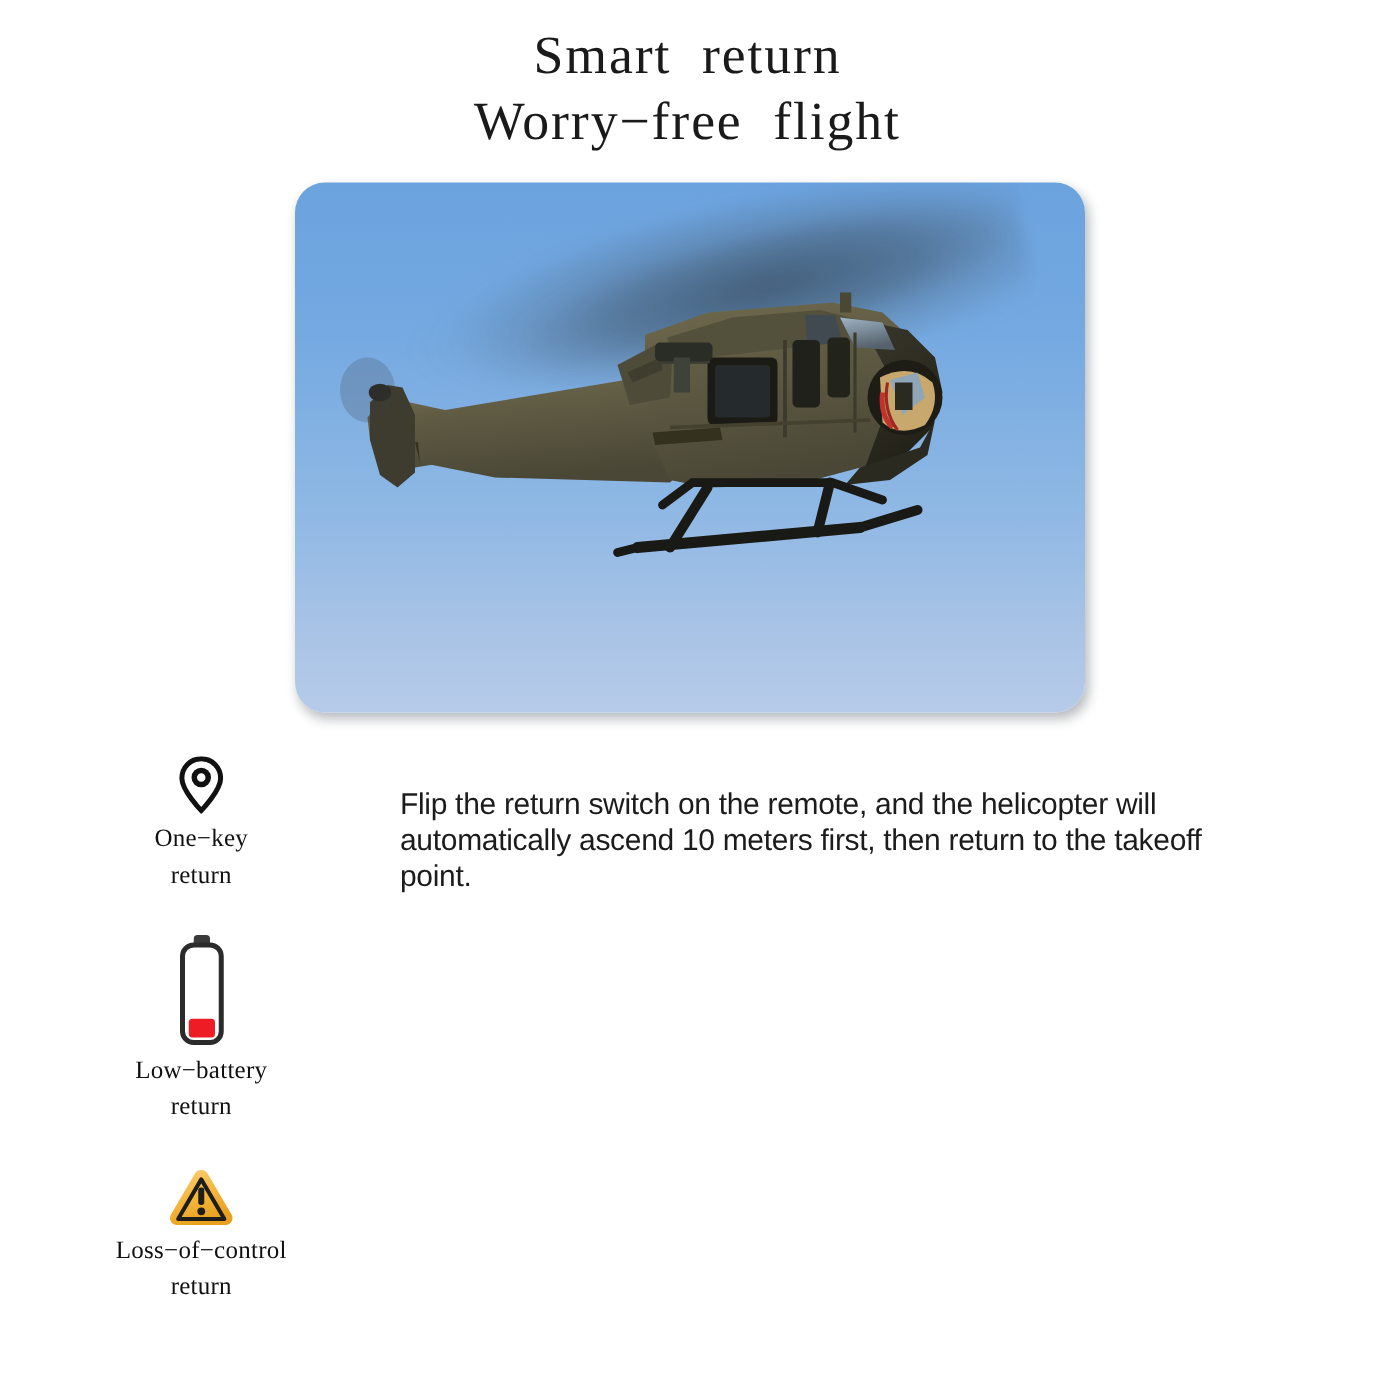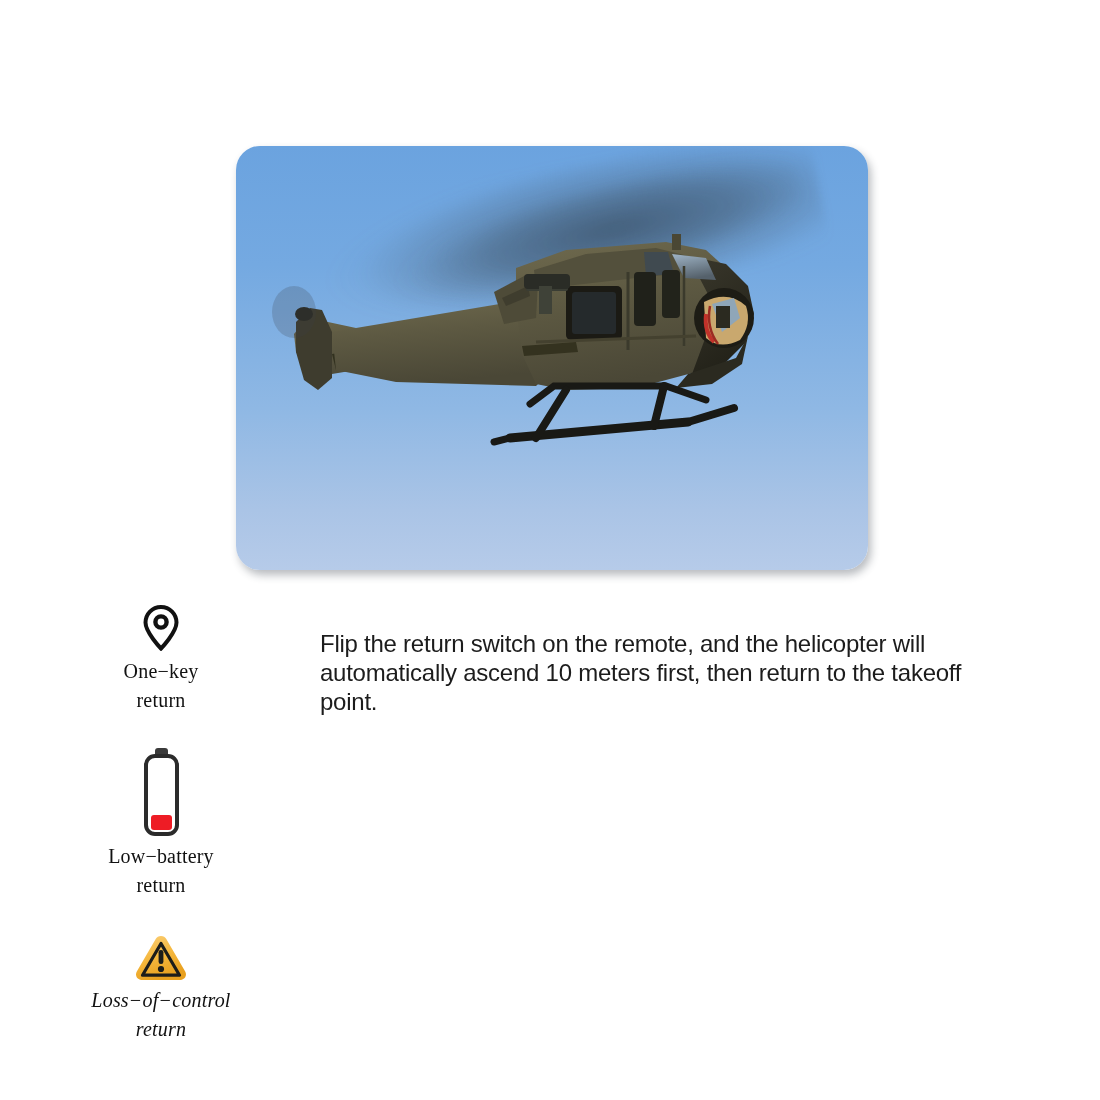--- a/index.html
+++ b/index.html
@@ -159,28 +159,30 @@
   .row-1 { margin-top: 0px; }
   .row-1 .feature-icon-col { padding-top: 3px; }
   .row-1 .feature-text { padding-top: 33px; padding-left: 10px; }
 
   .row-2 { margin-top: 24px; }
   .row-2 .feature-icon-col { padding-top: 2px; }
   .row-2 .feature-text { padding-top: 16px; padding-left: 2px; }
   .row-2 .icon-holder { height: 100px; }
 
   .row-3 { margin-top: 26px; }
-  .row-3 .feature-icon-col { padding-top: 4px; font-style: italic; }
+  .row-3 .feature-icon-col { padding-top: 4px; }
   .row-3 .feature-text { padding-top: 24px; padding-left: 2px; }
   .row-3 .icon-holder { height: 56px; }
 </style>
 </head>
 <body>
 
 <div class="title-block">
+  <div class="title-line">Smart  return</div>
+  <div class="title-line">Worry−free  flight</div>
 </div>
 
 <div class="photo-wrap">
   <div class="photo-inner">
 
     <div class="rotor-disc"></div>
     <div class="rotor-disc2"></div>
 
     <div class="heli">
       <svg width="632" height="424" viewBox="0 0 632 424" xmlns="http://www.w3.org/2000/svg">

